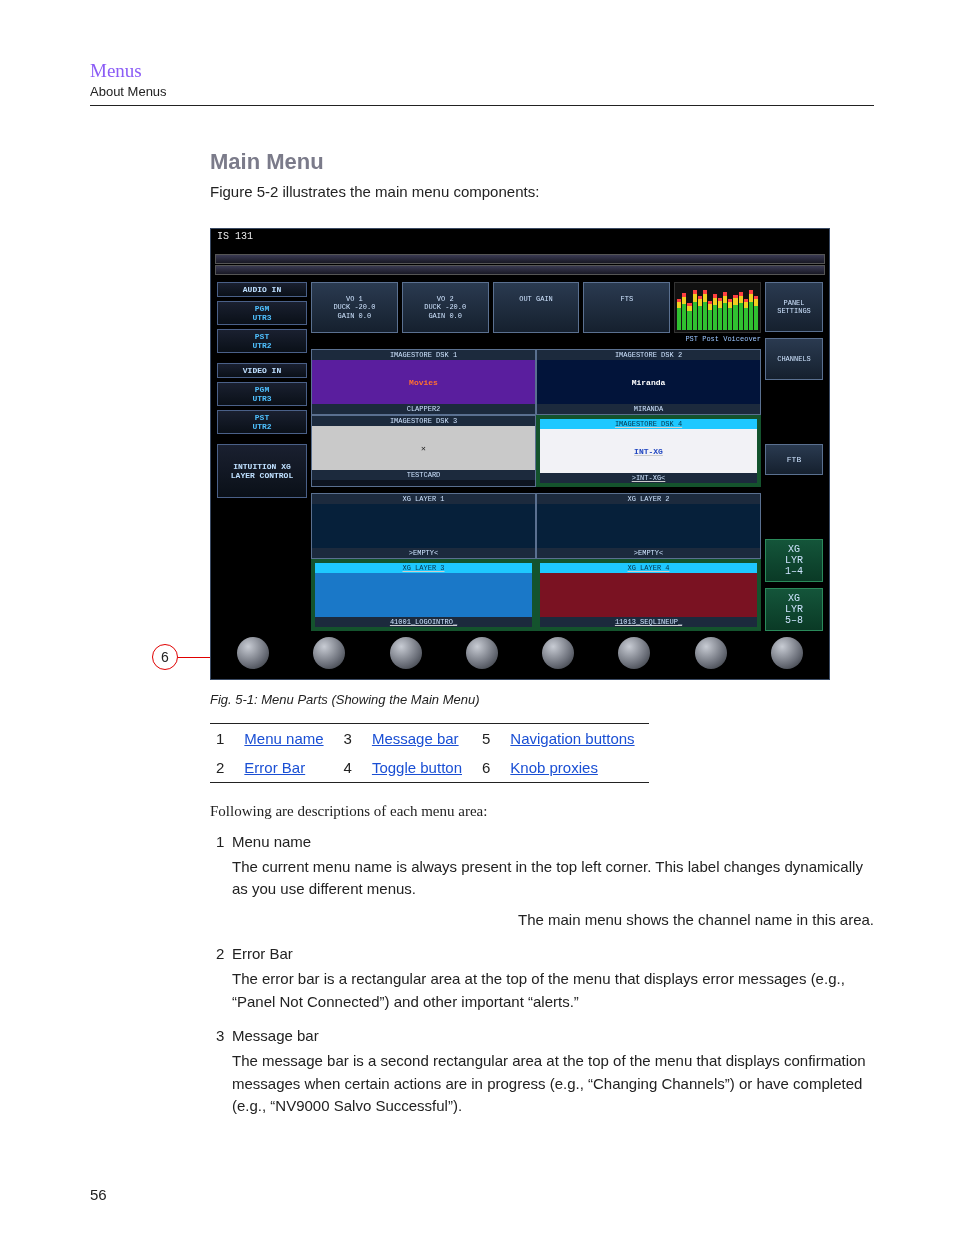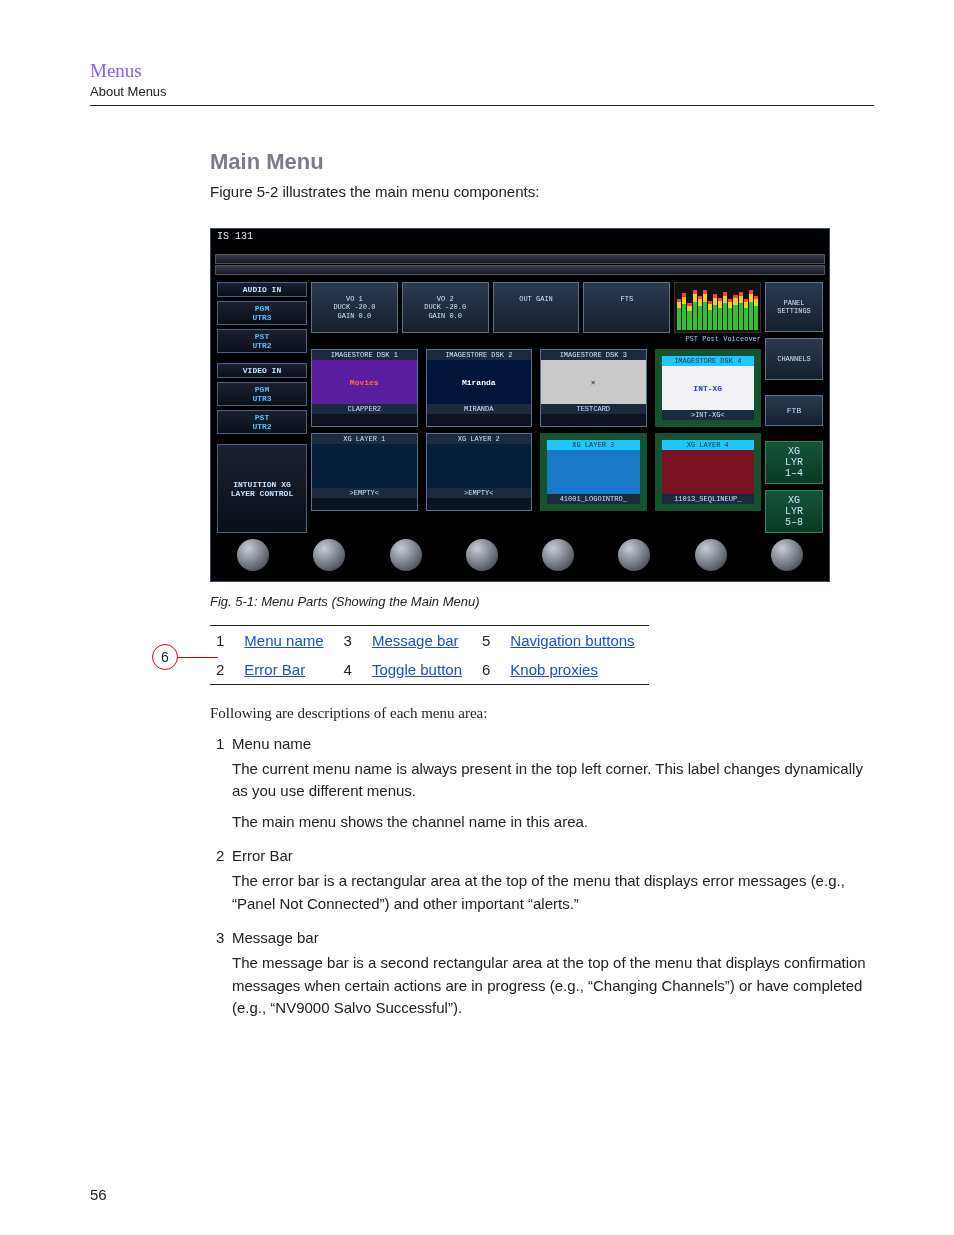--- a/index.html
+++ b/index.html
@@ -50,23 +50,23 @@
   .right-col { display:flex; flex-direction:column; gap:6px; }
   .nav-btn { background: linear-gradient(#2a3a50,#15202e); border:1px solid #5a7090; font-size:7px; text-align:center; padding:16px 0; color:#cfe4ff; }
   .ftb-btn { background: linear-gradient(#2a3a50,#15202e); border:1px solid #5a7090; font-size:8px; text-align:center; padding:10px 0; color:#cfe4ff; }
   .xgl-btn { background: linear-gradient(#14553a,#0a3a26); border:1px solid #2a8a5a; font-size:10px; text-align:center; padding:4px 12px; color:#cfe4ff; }
 
   .mid-col { display:flex; flex-direction:column; gap:6px; }
   .audio-row { display:grid; grid-template-columns: repeat(5,1fr); gap:4px; }
   .vo-box { background: linear-gradient(#2a3a50,#15202e); border:1px solid #5a7090; padding:12px 2px; font-size:7px; text-align:center; color:#cfe4ff; line-height:1.2; }
   .meters { background:#111; border:1px solid #333; display:flex; align-items:flex-end; gap:1px; padding:2px; }
   .meters span { flex:1; background: linear-gradient(#ff4040 0 10%, #f0d020 10% 30%, #30c030 30% 100%); }
-  .dsk-row { display:grid; grid-template-columns: repeat(4,1fr); gap:8px; }
+  .dsk-row { display:grid; grid-template-columns: repeat(2,1fr); gap:0; }
   .dsk-cell { border:1px solid #5a7090; background:#0d1420; display:flex; flex-direction:column; font-size:7px; }
-  .dsk-cell.sel { border:7px solid #14532d; box-shadow: inset 0 0 0 1px #1ec8ff; }
+  .dsk-cell.sel { border:4px solid #14532d; box-shadow: inset 0 0 0 1px #1ec8ff; text-decoration: underline; }
   .dsk-title { background:#1c2a3d; text-align:center; padding:1px 0; color:#cfe4ff; }
   .dsk-title.sel { background:#1ec8ff; color:#04334a; }
   .dsk-thumb { height:44px; display:flex; align-items:center; justify-content:center; font-size:8px; }
   .dsk-foot { background:#1c2a3d; text-align:center; padding:1px 0; color:#cfe4ff; }
   .knob-row { display:flex; justify-content:space-around; padding:6px 4px 10px 4px; }
   .knob { width:32px; height:32px; border-radius:50%; background: radial-gradient(circle at 35% 30%, #c8ccd4, #6a6e78 60%, #2a2e34); box-shadow: 0 0 2px #000; }
   .callout { position:absolute; width:26px; height:26px; border:1px solid #e00000; border-radius:50%; background:#fff; text-align:center; font-size:14px; line-height:24px; font-family: Arial, sans-serif; }
   .callout-line { position:absolute; background:#e00000; }
   .co1 { top:0; left:54px; } .cl1 { top:26px; left:67px; width:1px; height:43px; }
   .co2 { top:0; left:212px; } .cl2 { top:26px; left:225px; width:1px; height:64px; }
@@ -84,21 +84,21 @@
   table.legend a { color:#1a4fd4; text-decoration: underline; }
   table.legend tr:first-child td { border-top:1px solid #222; }
   table.legend tr:last-child td { border-bottom:1px solid #222; }
 
   .body-text { font-size:15px; line-height:1.45; margin-top:18px; font-family: Georgia, serif;}
   ol.desc-list { list-style:none; margin-top:10px; font-size:15px; font-family:"Segoe UI",Arial,sans-serif; }
   ol.desc-list > li { margin-bottom:14px; }
   .li-head { margin-left:6px; margin-bottom:6px; }
   .li-head .n { display:inline-block; width:16px; }
   .li-body { margin-left:22px; line-height:1.5; }
-  .li-body p + p { margin-top:8px; }
+  .li-body p + p { margin-top:8px;text-align:right; }
 
   .page-number { position: fixed; left: 90px; bottom: 32px; font-size:15px; font-family:"Segoe UI",Arial,sans-serif; }
 </style>
 </head>
 <body>
 
 <div class="header-block">
   <div class="page-title">Menus</div>
   <div class="page-subtitle">About Menus</div>
   <hr class="header-rule">
@@ -133,21 +133,21 @@
 
         <div class="side-col">
           <div class="lab">AUDIO IN</div>
           <div class="lab hl"><span>PGM</span><br><span>UTR3</span></div>
           <div class="lab hl"><span>PST</span><br><span>UTR2</span></div>
           <div class="gap"></div>
           <div class="lab">VIDEO IN</div>
           <div class="lab hl"><span>PGM</span><br><span>UTR3</span></div>
           <div class="lab hl"><span>PST</span><br><span>UTR2</span></div>
           <div class="gap"></div>
-          <div class="lab" style="height:89px; display:flex; align-items:center; justify-content:center;">INTUITION XG LAYER CONTROL</div>
+          <div class="lab" style="height:54px; display:flex; align-items:center; justify-content:center;">INTUITION XG LAYER CONTROL</div>
         </div>
 
         <div class="mid-col">
           <div class="audio-row">
             <div class="vo-box"><span>VO 1</span><br><span>DUCK -20.0</span><br><span>GAIN 0.0</span></div>
             <div class="vo-box"><span>VO 2</span><br><span>DUCK -20.0</span><br><span>GAIN 0.0</span></div>
             <div class="vo-box">OUT GAIN</div>
             <div class="vo-box">FTS</div>
             <div class="meters">
                 <span style="height:70%"></span>

